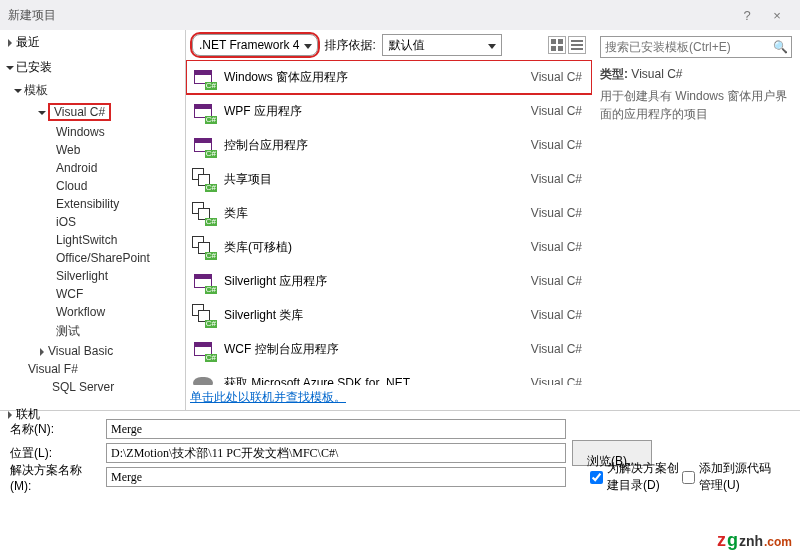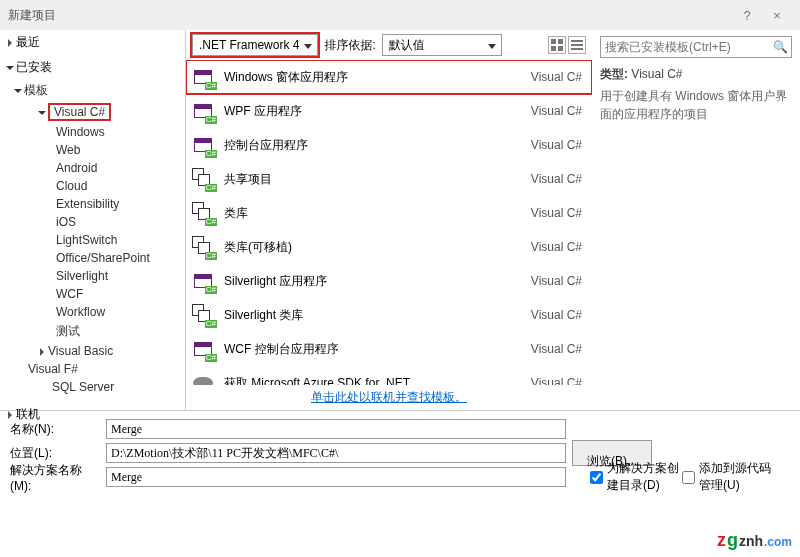--- a/index.html
+++ b/index.html
@@ -17,21 +17,21 @@
 .tree .node { padding: 2px 0 2px 28px; cursor: default; white-space: nowrap; }
 .tree .node.l1 { padding-left: 16px; }
 .tree .node.l2 { padding-left: 40px; }
 .tree .node.l3 { padding-left: 56px; }
 .vcs-box { border: 2px solid #d72424; display: inline-block; padding: 0 4px; }
 
 .center { flex: 1; display: flex; flex-direction: column; border-left: 1px solid #ccc; }
 .center-top { height: 30px; display: flex; align-items: center; gap: 6px; padding: 2px 6px; font-size: 12px; }
 .framework-combo { border: 1px solid #999; background: #fff; height: 22px; display: flex; align-items: center; padding: 0 18px 0 6px; position: relative; font-size: 12px; }
 .framework-combo::after { content: ""; position: absolute; right: 5px; top: 9px; border-left: 4px solid transparent; border-right: 4px solid transparent; border-top: 5px solid #333; }
-.red-outline { outline: 2px solid #d72424; outline-offset: 0; }
+.red-outline { outline: 2px solid #d72424; outline-offset: 0; border-radius: 8px; }
 .sort-combo { border: 1px solid #999; background: #fff; height: 22px; width: 120px; display: flex; align-items: center; padding: 0 20px 0 6px; position: relative; font-size: 12px; }
 .sort-combo::after { content: ""; position: absolute; right: 5px; top: 9px; border-left: 4px solid transparent; border-right: 4px solid transparent; border-top: 5px solid #333; }
 .view-icons { display: flex; gap: 2px; margin-left: auto; }
 .vicon { width: 18px; height: 18px; border: 1px solid #aaa; display: flex; flex-direction: column; justify-content: space-around; padding: 2px; }
 .vicon .bar { height: 2px; background: #777; }
 .vicon.grid { flex-direction: row; flex-wrap: wrap; gap: 1px; }
 .vicon.grid .sq { width: 5px; height: 5px; background: #777; }
 
 .template-list { flex: 1; overflow-y: auto; }
 .template-row { display: flex; align-items: center; height: 34px; padding: 0 10px 0 6px; gap: 10px; font-size: 12px; cursor: default; }
@@ -39,21 +39,21 @@
 .tpl-icon { width: 22px; height: 22px; display: flex; align-items: center; justify-content: center; position: relative; }
 .tpl-icon .win { width: 18px; height: 14px; border: 1px solid #68217a; background: linear-gradient(#68217a 4px, #fff 4px); }
 .tpl-icon .cs { position: absolute; bottom: -2px; right: -3px; font-size: 8px; background: #52b043; color: #fff; padding: 0 1px; line-height: 8px; }
 .tpl-icon .stack { width: 16px; height: 16px; }
 .tpl-icon .stack::before,.tpl-icon .stack::after { content: ""; position: absolute; width: 10px; height: 10px; border: 1px solid #333; background: #fff; }
 .tpl-icon .stack::before { left: 0; top: 0; }
 .tpl-icon .stack::after { left: 6px; top: 6px; }
 .tpl-icon .cloud { width: 20px; height: 12px; background: #888; border-radius: 50% / 60%; }
 .tpl-name { flex: 1; }
 .tpl-lang { color: #555; }
-.list-footer { text-align: center; padding: 4px; font-size: 12px; }
+.list-footer { text-align: left; padding: 4px; font-size: 12px; }
 .list-footer a { color: #0066cc; text-decoration: underline; cursor: pointer; }
 
 .right-panel { width: 208px; padding: 6px 8px; font-size: 12px; color: #444; }
 .search-box { border: 1px solid #999; height: 22px; display: flex; align-items: center; padding: 0 4px; margin-bottom: 8px; }
 .search-box input { border: none; outline: none; flex: 1; font-size: 12px; color: #888; }
 .search-box .sico { width: 14px; text-align: center; color: #777; }
 .info-label { margin-bottom: 4px; }
 .info-desc { color: #666; line-height: 1.5; }
 
 .main-cols { display: flex; height: 380px; }
@@ -64,21 +64,21 @@
 .form-row input[type=text] { border: 1px solid #999; height: 20px; padding: 0 4px; font-size: 12px; }
 .form-row .wide { flex: 1; max-width: 460px; font-family: Liberation Serif, serif; }
 .browse-btn { border: 1px solid #999; background: #eee; height: 20px; padding: 12px 14px; font-size: 12px; cursor: pointer; }
 .checkboxes { display: flex; flex-direction: row; gap: 2px; font-size: 12px; margin-left: auto; width: 200px; }
 .checkboxes label { display: flex; align-items: center; gap: 4px; }
 
 .watermark { position: absolute; right: 8px; bottom: 6px; display: flex; align-items: baseline; gap: 1px; font-family: Arial, sans-serif; }
 .watermark .z { font-size: 18px; font-weight: bold; color: #d72424; }
 .watermark .g { font-size: 18px; font-weight: bold; color: #009933; }
 .watermark .n { font-size: 14px; font-weight: bold; color: #333; }
-.watermark .com { font-size: 12px; color: #3b82f6; font-weight: bold; }
+.watermark .com { font-size: 12px; color: #c2410c; font-weight: bold; }
 </style>
 </head>
 <body>
 
 <div class="titlebar">
   <span>新建项目</span>
   <span class="spacer"></span>
   <span class="btn">?</span>
   <span class="btn">×</span>
 </div>

